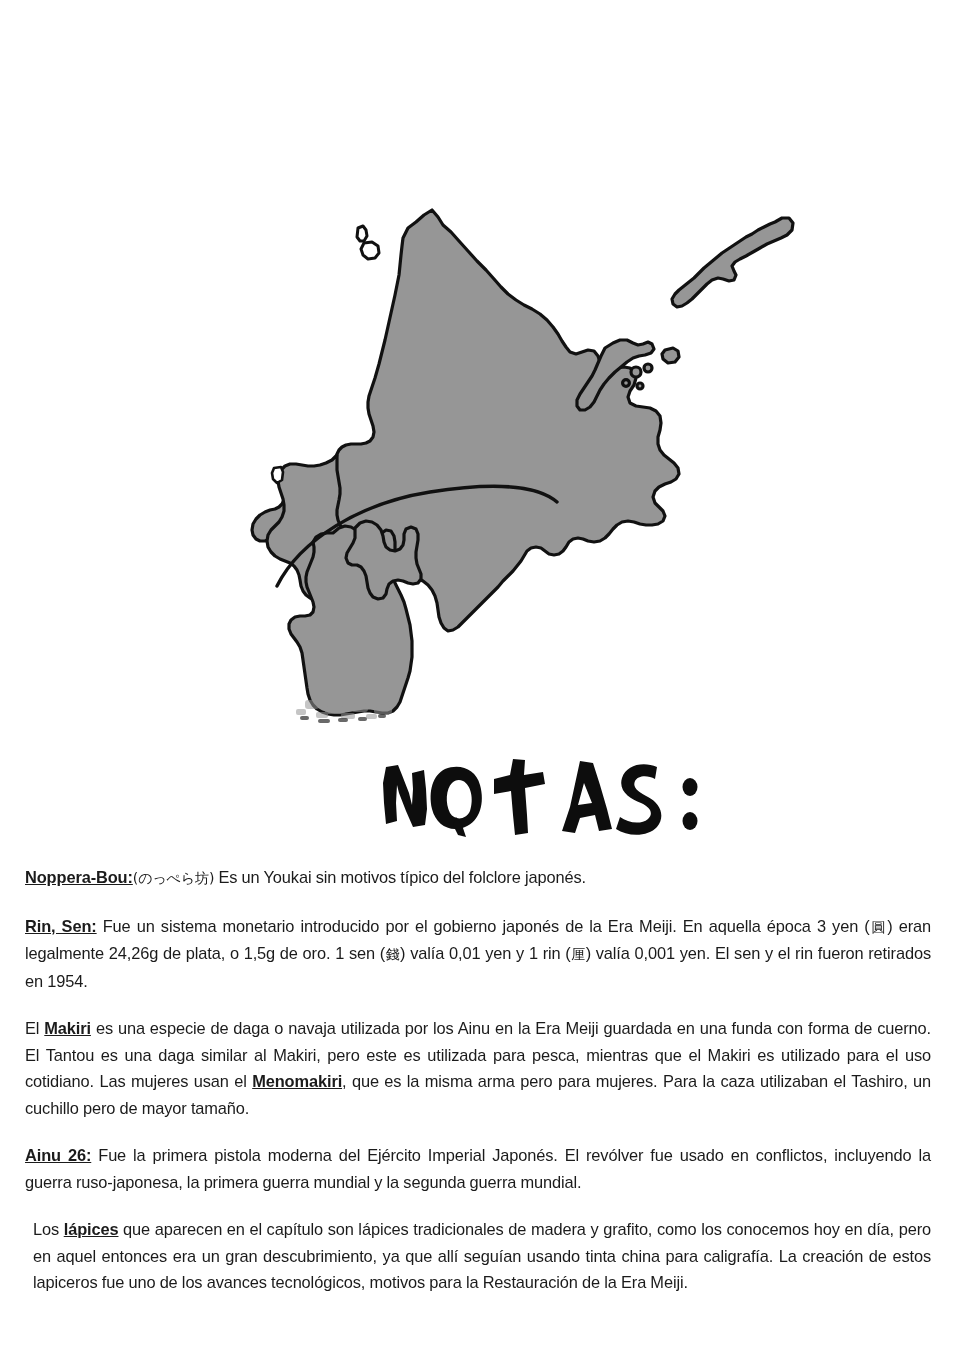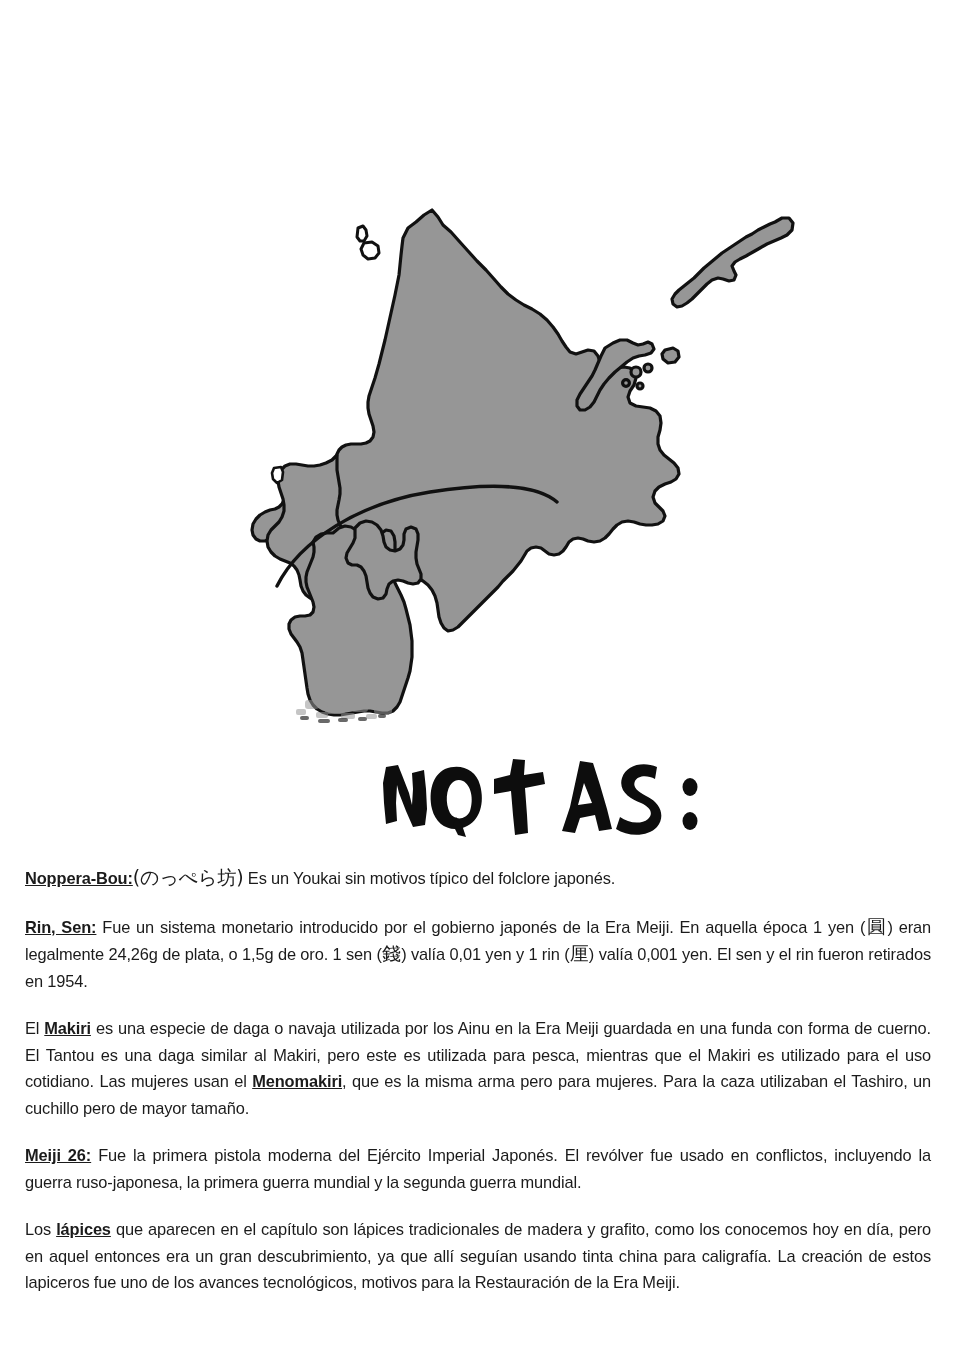--- a/index.html
+++ b/index.html
@@ -59,28 +59,29 @@
     font-size: 16.4px;
     line-height: 26.5px;
     text-align: justify;
     margin: 0 0 21px 0;
     color: #1b1b1b;
     letter-spacing: -0.12px;
     word-spacing: -0.2px;
   }
   .note-paragraph:last-child {
     margin-bottom: 0;
+    margin-left: 8px;
   }
   .note-paragraph b {
     font-weight: 700;
     text-decoration: underline;
   }
   .jp {
     font-family: "DejaVu Sans", sans-serif;
-    font-size: 19px;
+    font-size: 14px;
   }
 </style>
 </head>
 <body>
 
 <div id="map-figure">
   <svg viewBox="0 0 956 745" xmlns="http://www.w3.org/2000/svg" aria-hidden="true">
     <g fill="#969696" stroke="#111111" stroke-width="3.2" stroke-linejoin="round" stroke-linecap="round">
 
       <path d="
@@ -257,28 +258,28 @@
   </svg>
 </div>
 
 <div id="notes-body">
 
   <p class="note-paragraph">
     <b>Noppera-Bou:</b><span class="jp">(のっぺら坊)</span><span> Es un Youkai sin motivos típico del folclore japonés.</span>
   </p>
 
   <p class="note-paragraph">
-    <b>Rin, Sen:</b><span> Fue un sistema monetario introducido por el gobierno japonés de la Era Meiji. En aquella época 1 yen (</span><span class="jp">圓</span><span>) eran legalmente 24,26g de plata, o 1,5g de oro. 1 sen (</span><span class="jp">錢</span><span>) valía 0,01 yen y 1 rin (</span><span class="jp">厘</span><span>) valía 0,001 yen. El sen y el rin fueron retirados en 1954.</span>
+    <b>Rin, Sen:</b><span> Fue un sistema monetario introducido por el gobierno japonés de la Era Meiji. En aquella época 3 yen (</span><span class="jp">圓</span><span>) eran legalmente 24,26g de plata, o 1,5g de oro. 1 sen (</span><span class="jp">錢</span><span>) valía 0,01 yen y 1 rin (</span><span class="jp">厘</span><span>) valía 0,001 yen. El sen y el rin fueron retirados en 1954.</span>
   </p>
 
   <p class="note-paragraph">
     <span>El </span><b>Makiri</b><span> es una especie de daga o navaja utilizada por los Ainu en la Era Meiji guardada en una funda con forma de cuerno. El Tantou es una daga similar al Makiri, pero este es utilizada para pesca, mientras que el Makiri es utilizado para el uso cotidiano. Las mujeres usan el </span><b>Menomakiri</b><span>, que es la misma arma pero para mujeres. Para la caza utilizaban el Tashiro, un cuchillo pero de mayor tamaño.</span>
   </p>
 
   <p class="note-paragraph">
-    <b>Meiji 26:</b><span> Fue la primera pistola moderna del Ejército Imperial Japonés. El revólver fue usado en conflictos, incluyendo la guerra ruso-japonesa, la primera guerra mundial y la segunda guerra mundial.</span>
+    <b>Ainu 26:</b><span> Fue la primera pistola moderna del Ejército Imperial Japonés. El revólver fue usado en conflictos, incluyendo la guerra ruso-japonesa, la primera guerra mundial y la segunda guerra mundial.</span>
   </p>
 
   <p class="note-paragraph">
     <span>Los </span><b>lápices</b><span> que aparecen en el capítulo son lápices tradicionales de madera y grafito, como los conocemos hoy en día, pero en aquel entonces era un gran descubrimiento, ya que allí seguían usando tinta china para caligrafía. La creación de estos lapiceros fue uno de los avances tecnológicos, motivos para la Restauración de la Era Meiji.</span>
   </p>
 
 </div>
 
 </body></html>

